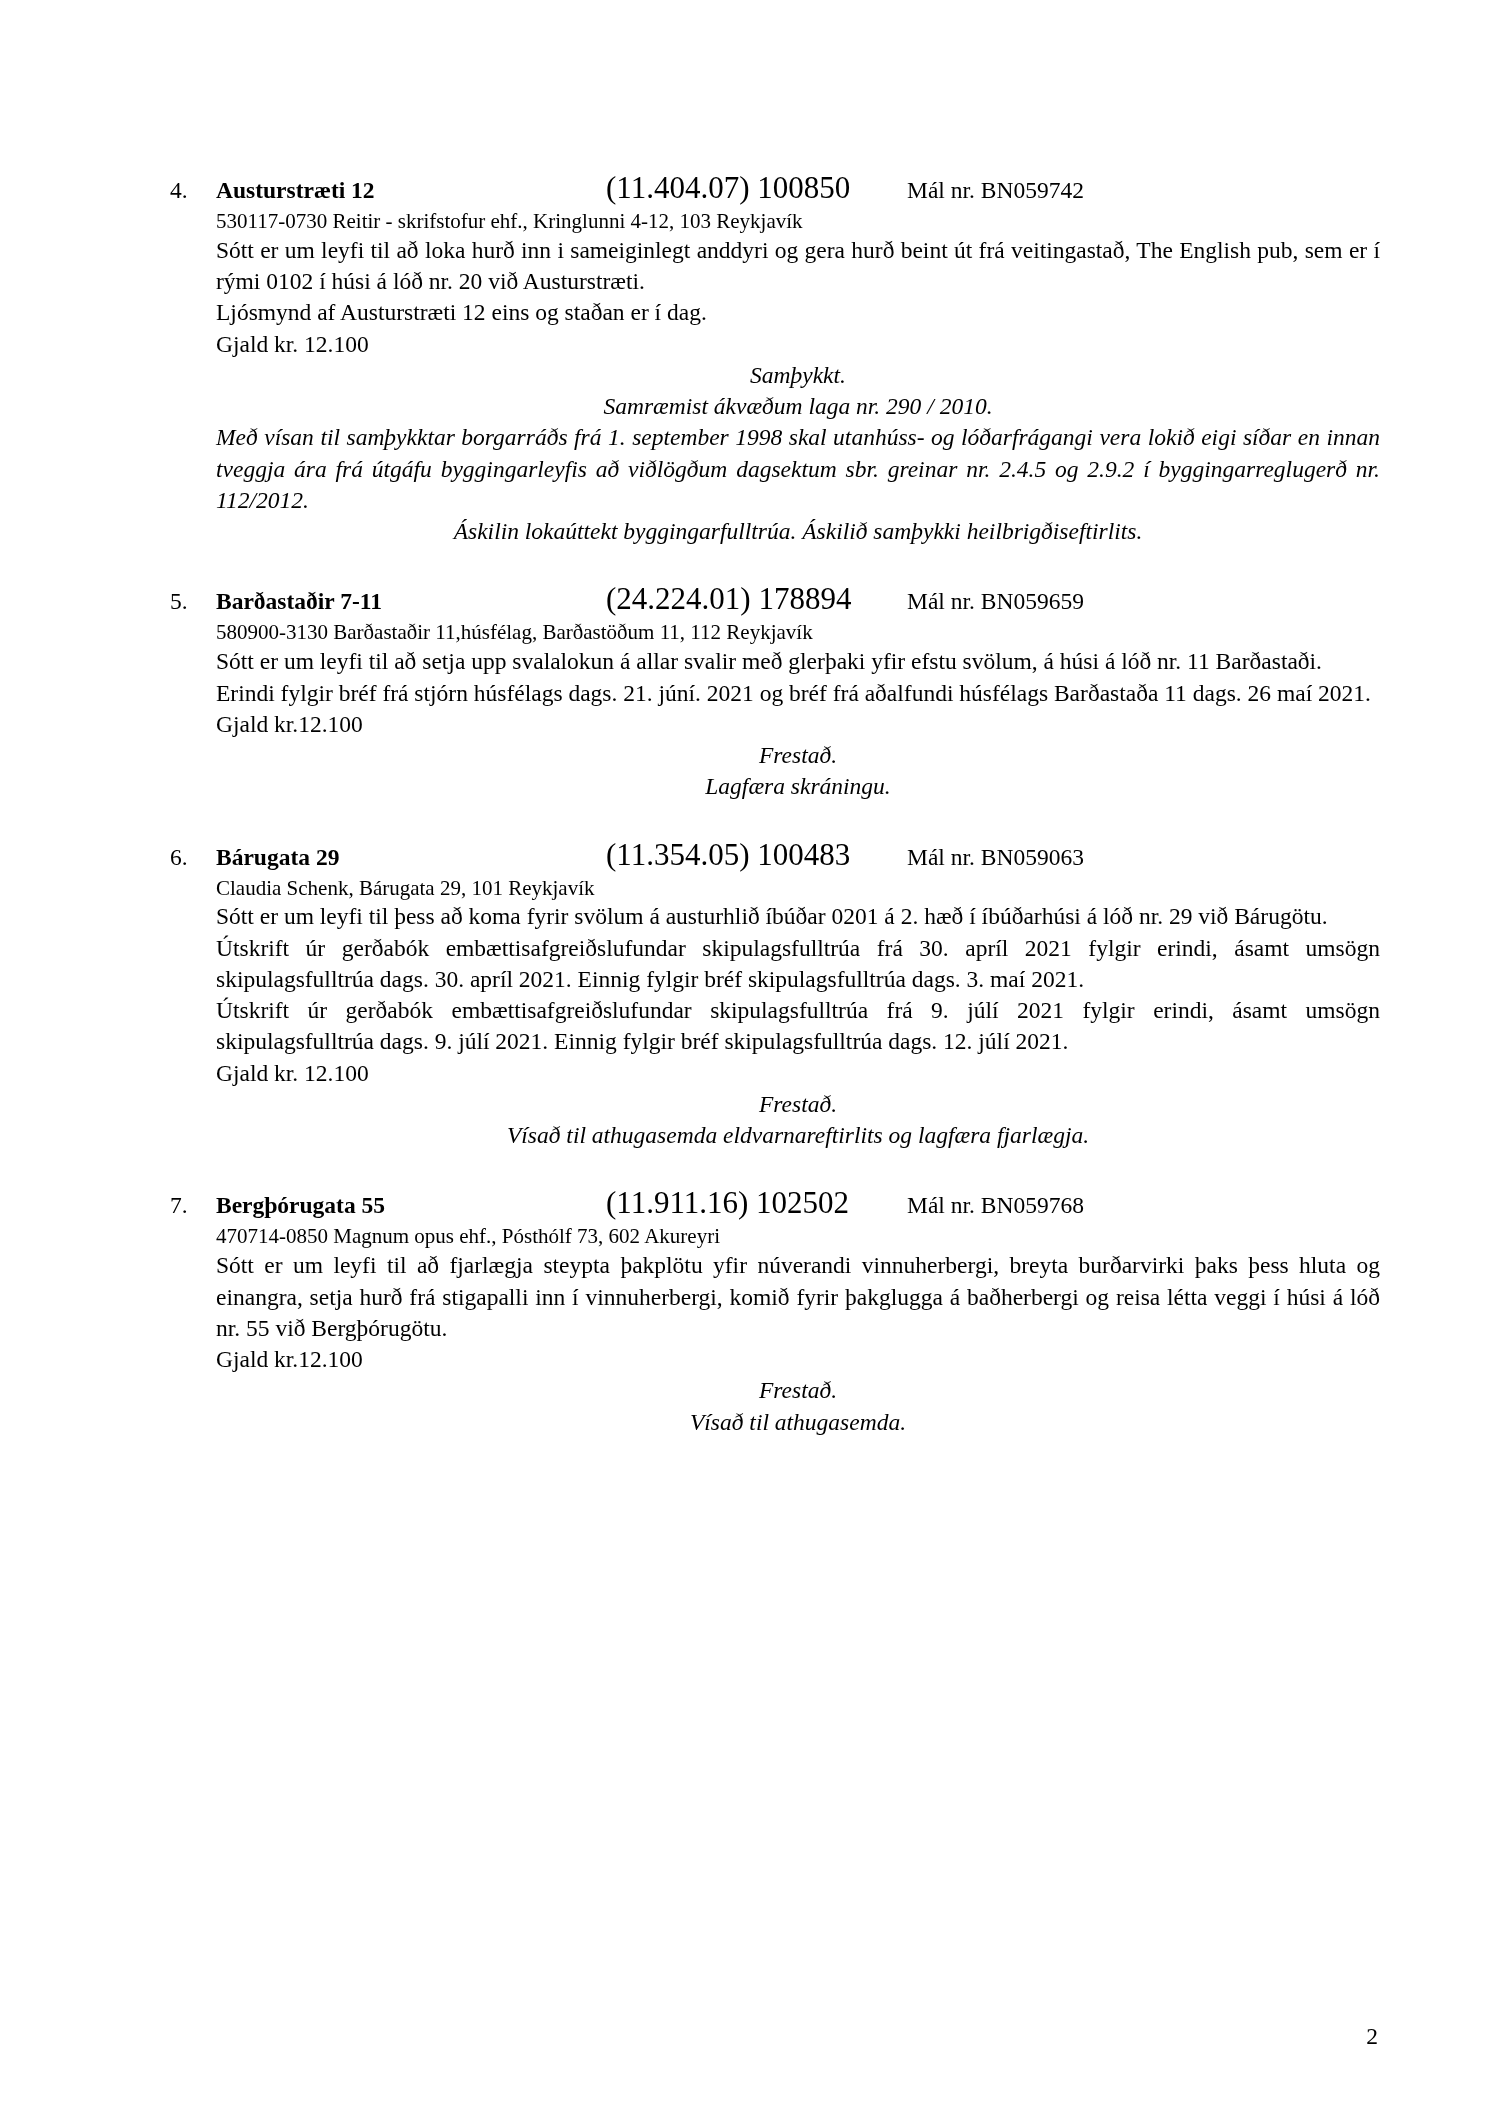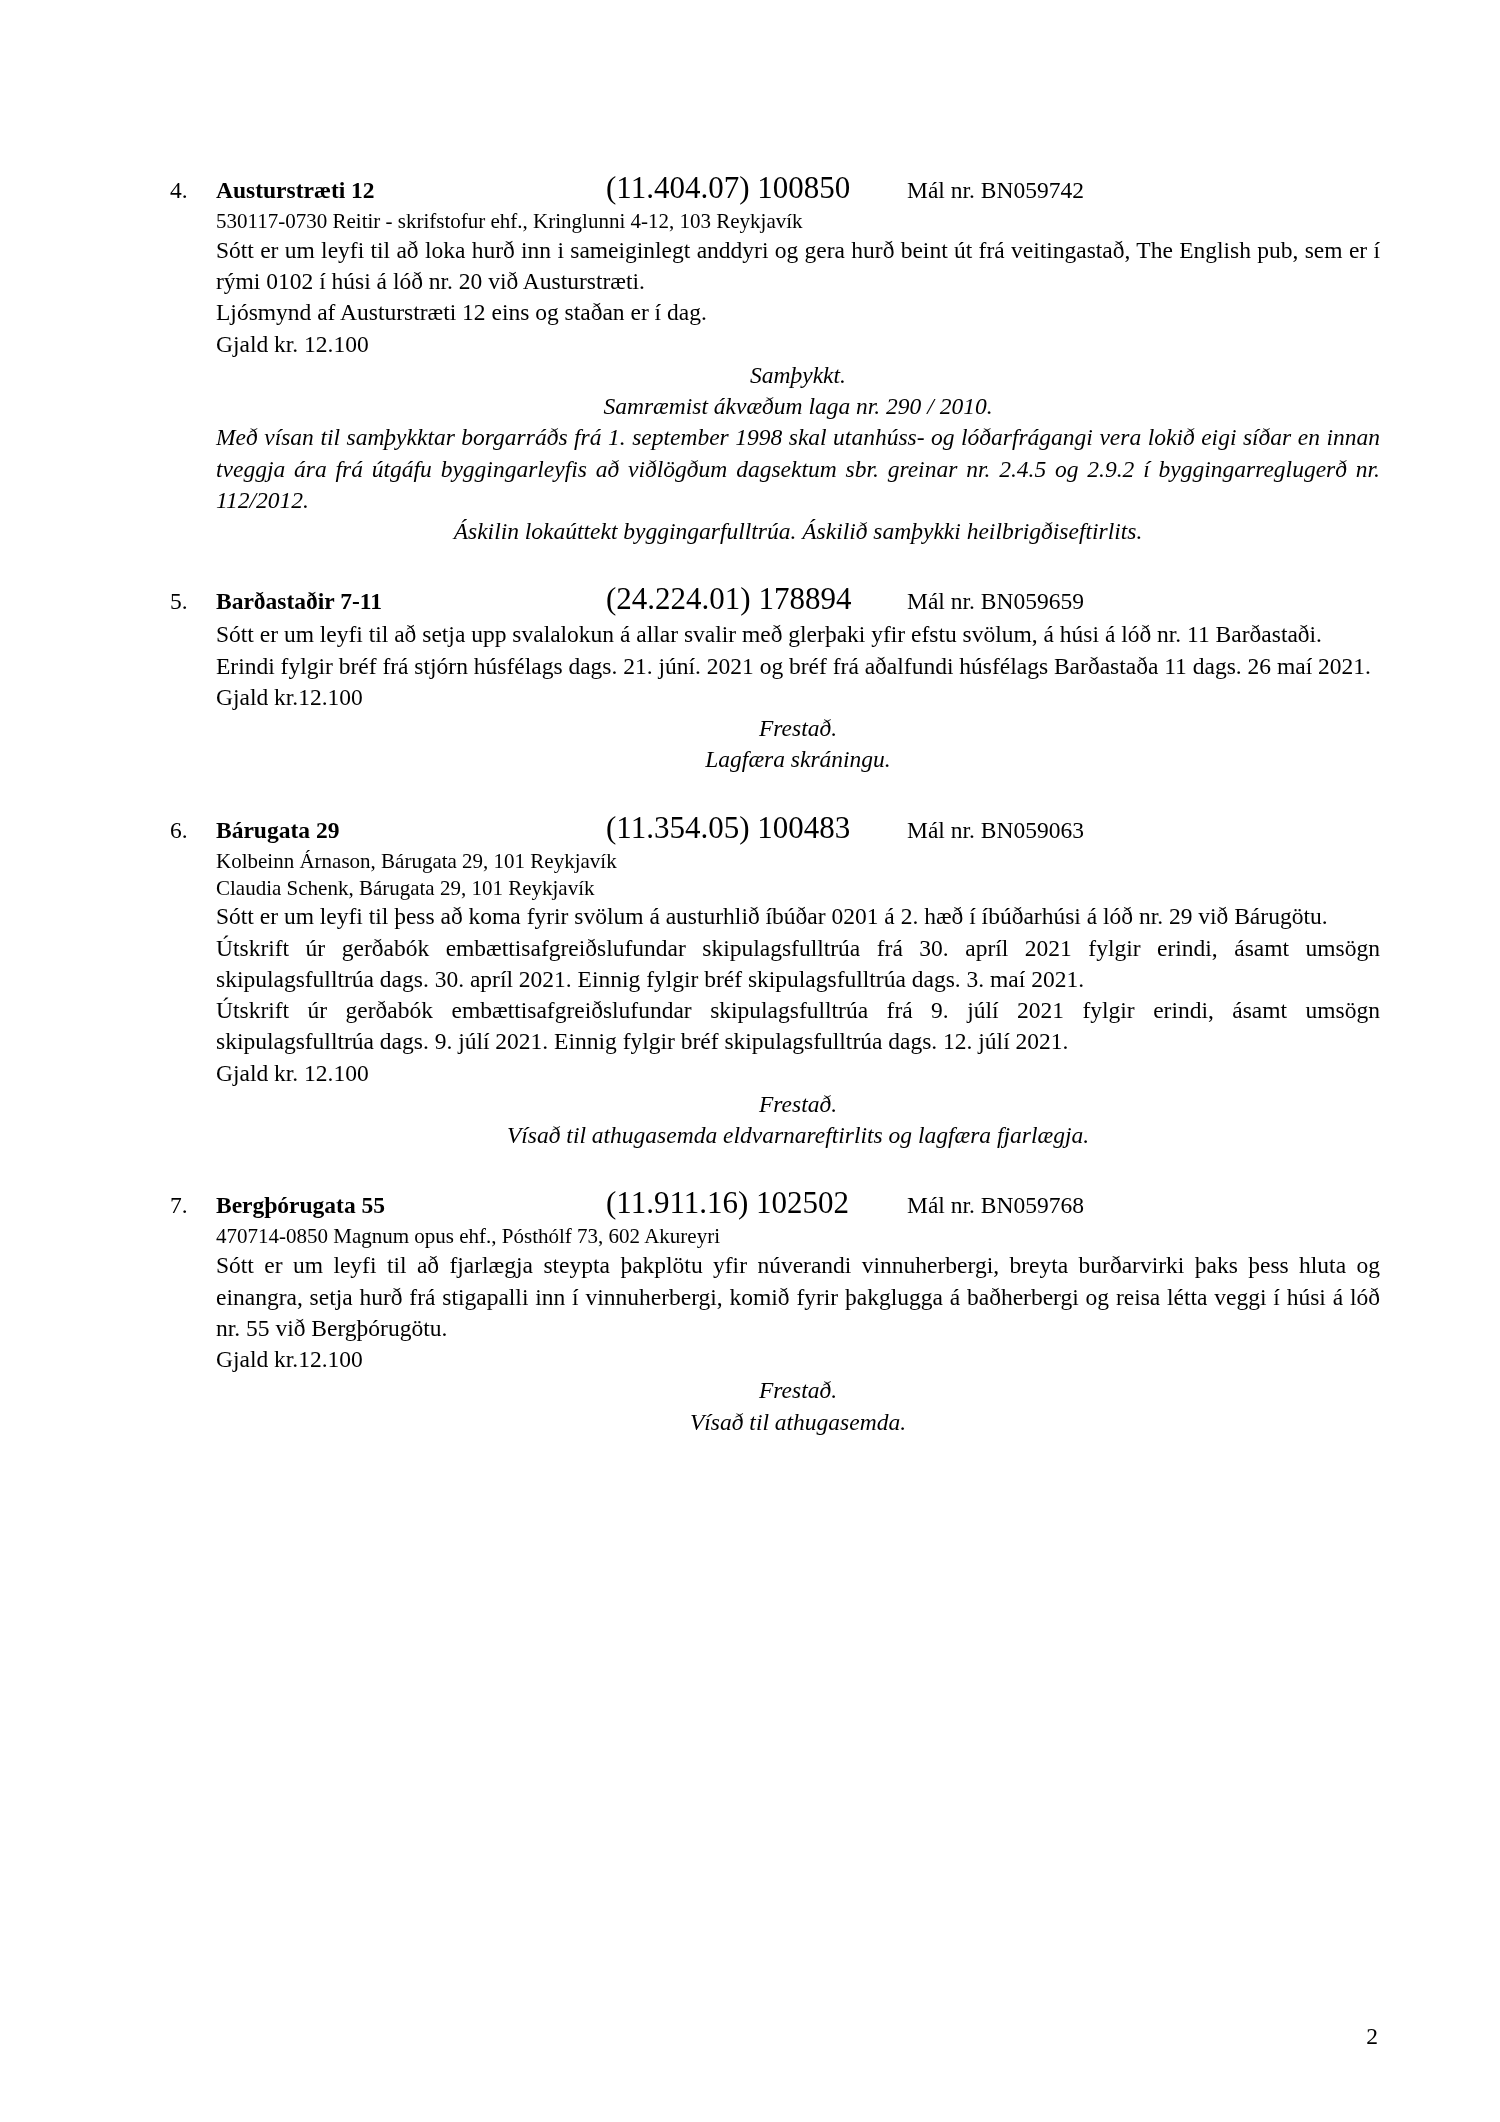--- a/index.html
+++ b/index.html
@@ -106,37 +106,37 @@
   </div>
 
   <div class="entry">
     <div class="entry-head">
       <span class="entry-num">5.</span>
       <span class="entry-title">Barðastaðir 7-11</span>
       <span class="entry-code">(24.224.01) 178894</span>
       <span class="entry-case">Mál nr. BN059659</span>
     </div>
     <div class="body">
+      <div class="owner">580900-3130 Barðastaðir 11,húsfélag, Barðastöðum 11, 112 Reykjavík</div>
       <div class="para">Sótt er um leyfi til að setja upp svalalokun á allar svalir með glerþaki yfir efstu svölum, á húsi á lóð nr. 11 Barðastaði.</div>
       <div class="para">Erindi fylgir bréf frá stjórn húsfélags dags. 21. júní. 2021 og bréf frá aðalfundi húsfélags Barðastaða 11 dags. 26 maí 2021.</div>
       <div class="para nojust">Gjald kr.12.100</div>
       <div class="ital nojust">Frestað.</div>
       <div class="ital nojust">Lagfæra skráningu.</div>
     </div>
   </div>
 
   <div class="entry">
     <div class="entry-head">
       <span class="entry-num">6.</span>
       <span class="entry-title">Bárugata 29</span>
       <span class="entry-code">(11.354.05) 100483</span>
       <span class="entry-case">Mál nr. BN059063</span>
     </div>
     <div class="body">
-      <div class="owner">Kolbeinn Árnason, Bárugata 29, 101 Reykjavík</div>
       <div class="owner">Claudia Schenk, Bárugata 29, 101 Reykjavík</div>
       <div class="para">Sótt er um leyfi til þess að koma fyrir svölum á austurhlið íbúðar 0201 á 2. hæð í íbúðarhúsi á lóð nr. 29 við Bárugötu.</div>
       <div class="para">Útskrift úr gerðabók embættisafgreiðslufundar skipulagsfulltrúa frá 30. apríl 2021 fylgir erindi, ásamt umsögn skipulagsfulltrúa dags. 30. apríl 2021. Einnig fylgir bréf skipulagsfulltrúa dags. 3. maí 2021.</div>
       <div class="para">Útskrift úr gerðabók embættisafgreiðslufundar skipulagsfulltrúa frá 9. júlí 2021 fylgir erindi, ásamt umsögn skipulagsfulltrúa dags. 9. júlí 2021. Einnig fylgir bréf skipulagsfulltrúa dags. 12. júlí 2021.</div>
       <div class="para nojust">Gjald kr. 12.100</div>
       <div class="ital nojust">Frestað.</div>
       <div class="ital nojust">Vísað til athugasemda eldvarnareftirlits og lagfæra fjarlægja.</div>
     </div>
   </div>
 

